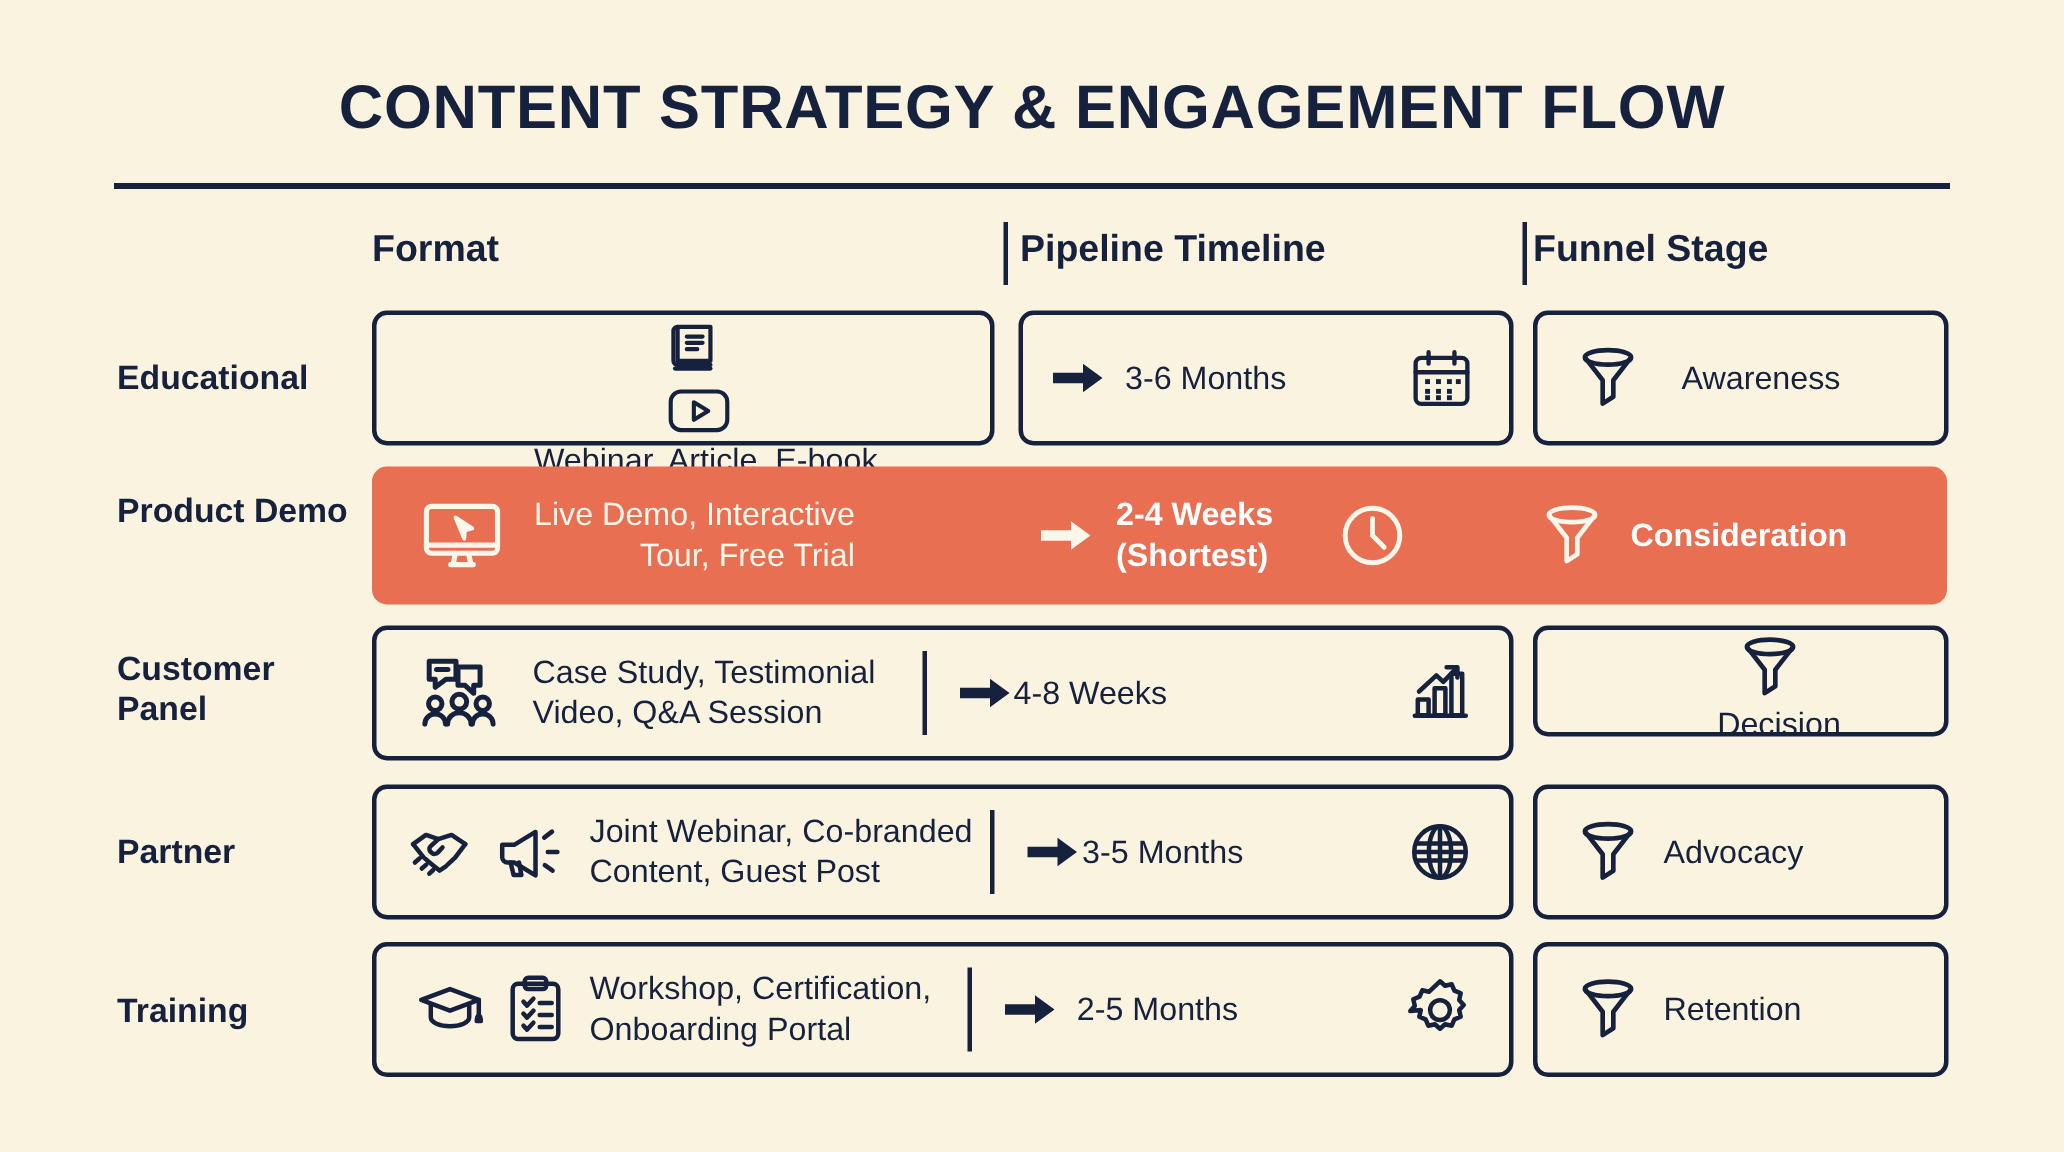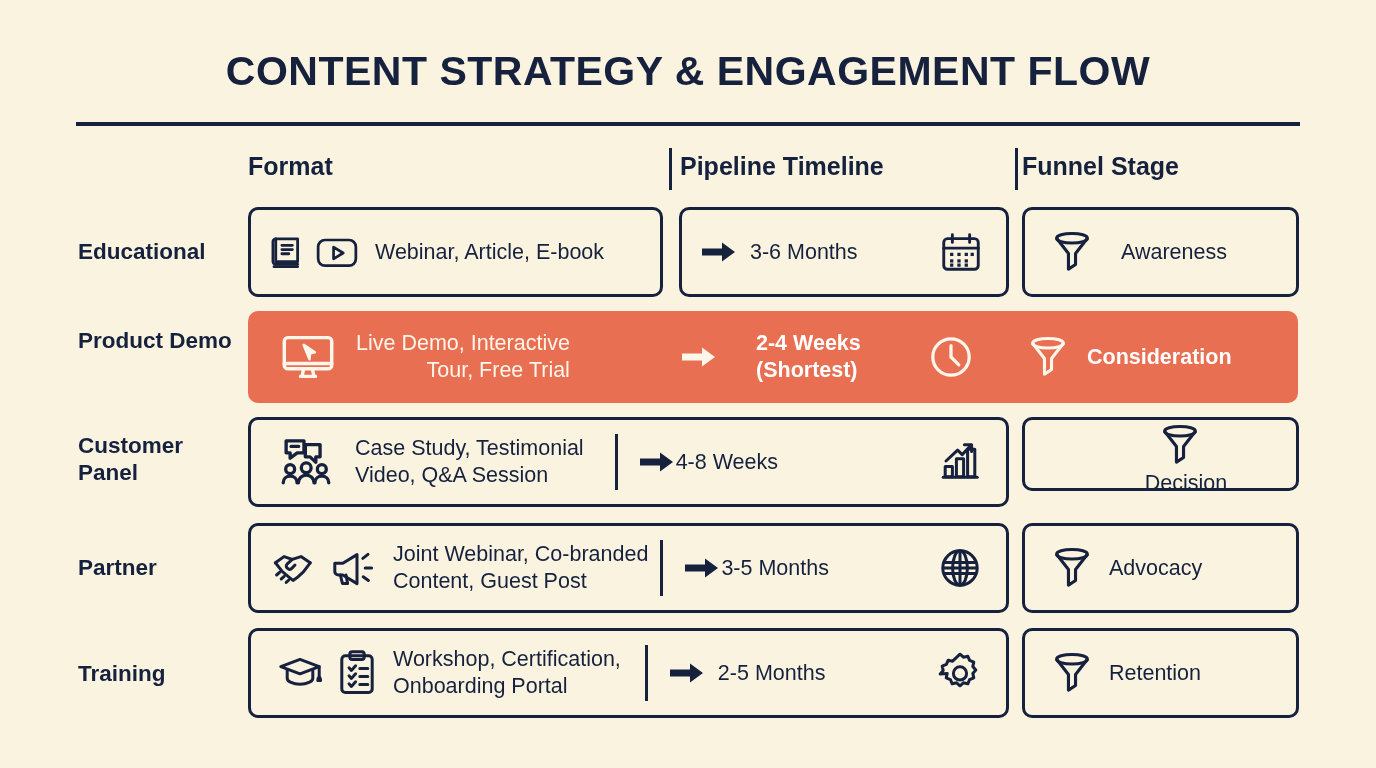--- a/index.html
+++ b/index.html
@@ -143,21 +143,21 @@
 
   <div class="col-header format">Format</div>
   <div class="header-divider d1"></div>
   <div class="col-header timeline">Pipeline Timeline</div>
   <div class="header-divider d2"></div>
   <div class="col-header funnel">Funnel Stage</div>
 
   <div class="row" style="top:0">
     <div class="row-label" style="top:238px">Educational</div>
 
-    <div class="card" style="left:248px; top:207px; width:415px; height:90px; padding-left:16px;">
+    <div class="card" style="left:248px; top:207px; width:415px; height:90px; padding-left:16px;flex-direction:column;">
       <span class="icon">
         <svg width="42" height="42" viewBox="0 0 24 24" fill="none" stroke="#16213E" stroke-width="1.6" stroke-linecap="round" stroke-linejoin="round">
           <path d="M5 4.5h12.5v13H5z"></path>
           <path d="M5 4.5a1.6 1.6 0 0 0-1.6 1.6v11.3A1.6 1.6 0 0 0 5 19h12.5"></path>
           <path d="M4 20.4h13.5"></path>
           <path d="M8.5 8.2h6M8.5 10.6h6M8.5 13h4"></path>
         </svg>
       </span>
       <span class="icon" style="margin-left:4px;">
         <svg width="48" height="42" viewBox="0 0 28 24" fill="none" stroke="#16213E" stroke-width="1.6" stroke-linejoin="round">
@@ -222,21 +222,21 @@
             <path d="M9.5 21h7M11 17.5l-.8 3.5M15 17.5l.8 3.5"></path>
             <path d="M11 6.4l5.2 3.4-2.3.6-.2 2.6z" fill="#FDF6EA" stroke="#FDF6EA" stroke-width="1.2"></path>
           </svg>
         </span>
         <span class="cell-text hl-text" style="margin-left:20px;text-align:right;">
           <span>Live Demo, Interactive</span><br>
           <span>Tour, Free Trial</span>
         </span>
       </div>
 
-      <div class="cell-inner" style="position:absolute; left:432px; top:0; height:100%;gap:24px;">
+      <div class="cell-inner" style="position:absolute; left:444px; top:0; height:100%;">
         <span class="icon">
           <svg width="38" height="28" viewBox="0 0 38 28" fill="#FDF6EA">
             <path d="M2 10.5h20V4.5l13 9.5-13 9.5v-6H2z"></path>
           </svg>
         </span>
         <span class="cell-text hl-text-bold" style="margin-left:14px;">
           <span>2-4 Weeks</span><br>
           <span>(Shortest)</span>
         </span>
         <span class="icon" style="margin-left:40px;">

